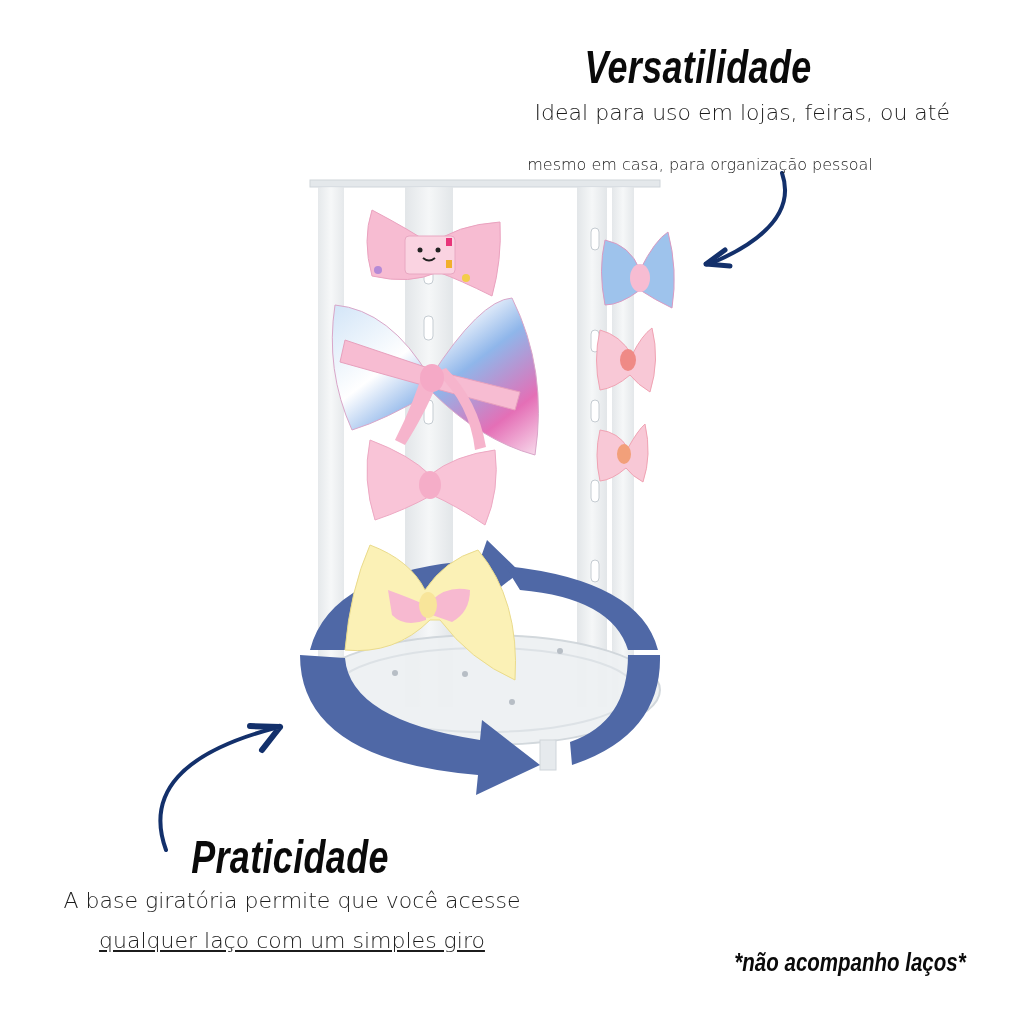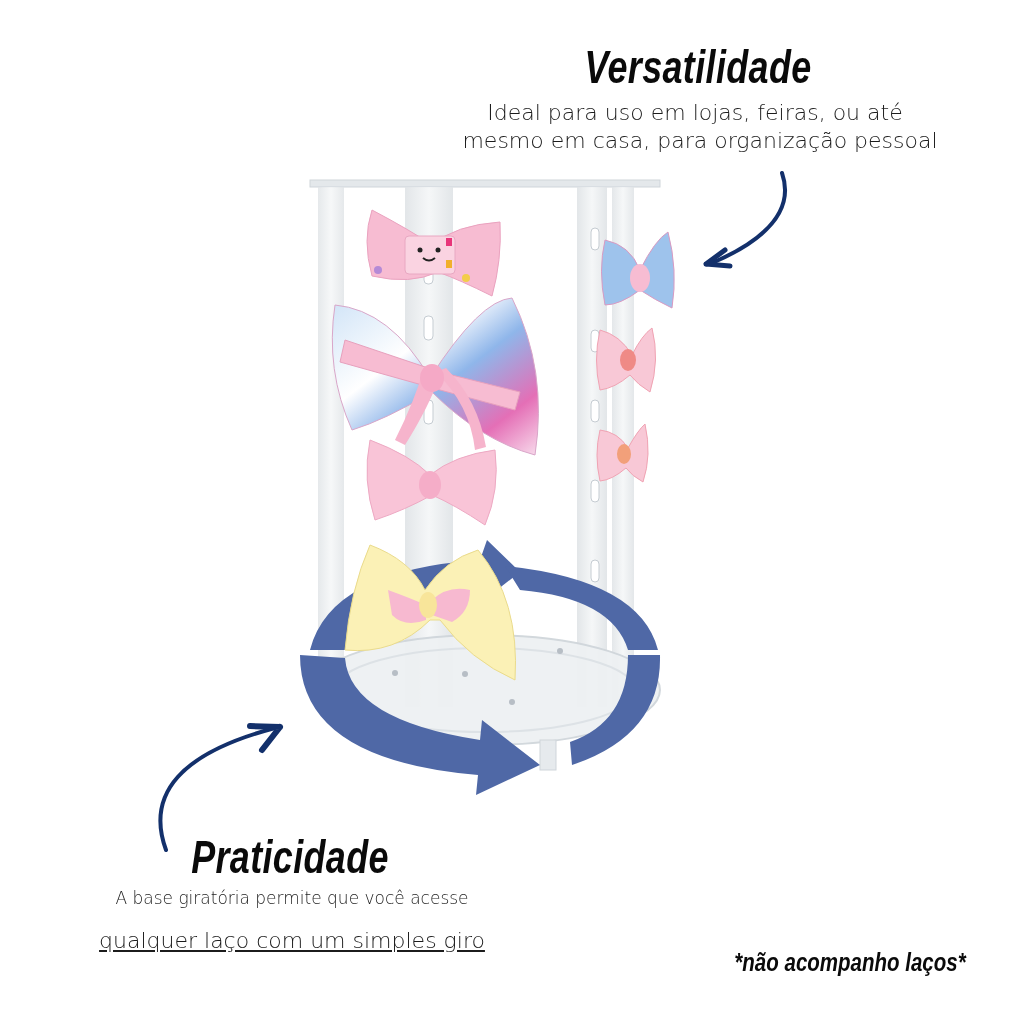--- a/index.html
+++ b/index.html
@@ -7,24 +7,24 @@
   .heading {
     position: absolute; font-family: "Liberation Sans", sans-serif; font-weight: 700; font-style: italic;
     color: #0a0a0a; letter-spacing: 0.5px; transform: scaleX(0.78); transform-origin: center;
     white-space: nowrap; text-align: center;
   }
   .desc {
     position: absolute; font-family: "DejaVu Sans", sans-serif; color: #1c1c1c;
     text-align: center; white-space: nowrap; font-weight: 300;
   }
   #h-versatilidade { left: 478px; top: 40px; width: 440px; font-size: 46px; }
-  #d-versatilidade-1 { left: 440px; top: 100px; width: 510px; font-size: 22px; }
-  #d-versatilidade-2 { left: 430px; top: 128px; width: 540px; font-size: 22px; }
+  #d-versatilidade-1 { left: 440px; top: 100px; width: 510px; font-size: 22px; text-align: right; }
+  #d-versatilidade-2 { left: 430px; top: 155px; width: 540px; font-size: 16px; }
   #h-praticidade { left: 140px; top: 830px; width: 300px; font-size: 46px; }
-  #d-praticidade-1 { left: 22px; top: 888px; width: 540px; font-size: 17px; }
+  #d-praticidade-1 { left: 22px; top: 888px; width: 540px; font-size: 22px; }
   #d-praticidade-2 { left: 22px; top: 928px; width: 540px; font-size: 22px; text-decoration: underline; }
   #disclaimer {
     position: absolute; left: 700px; top: 948px; width: 300px; font-size: 25px;
     font-family: "Liberation Sans", sans-serif; font-weight: 700; font-style: italic; color: #0a0a0a;
     transform: scaleX(0.82); transform-origin: center; text-align: center; white-space: nowrap;
   }
   #product-svg { position: absolute; left: 0; top: 0; }
 </style>
 </head>
 <body>

